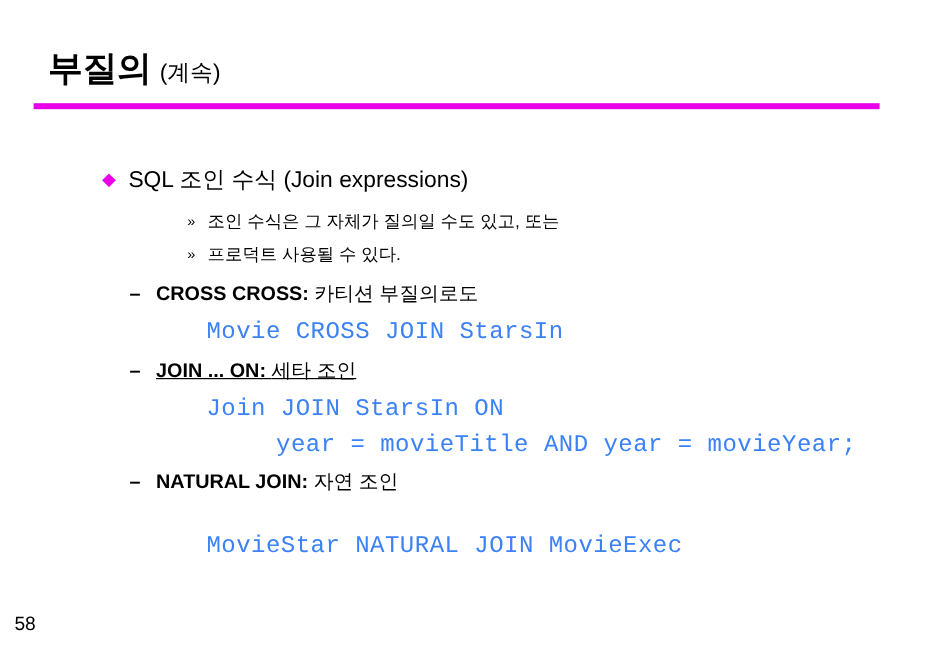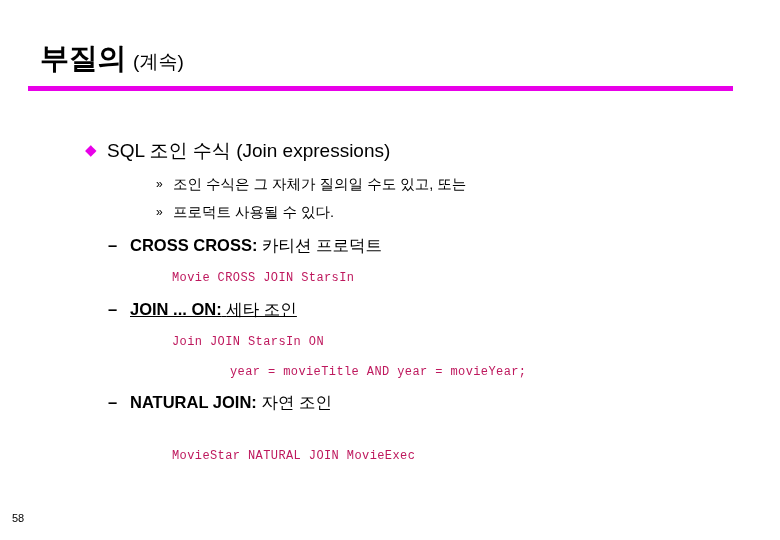--- a/index.html
+++ b/index.html
@@ -112,33 +112,33 @@
     color: #000000;
     font-weight: bold;
   }
   .lvl2 .kor {
     font-weight: normal;
   }
 
   
   .code {
     font-family: "Liberation Mono", "DejaVu Sans Mono", monospace;
-    font-size: 12px;
+    font-size: 20px;
     line-height: 20px;
     letter-spacing: 0.4px;
-    color: #be185d;
+    color: #3b82f6;
     text-align: center;
   }
 
   
   .page-number {
     position: absolute;
     left: 12px;
     top: 512px;
-    font-size: 11px;
+    font-size: 16px;
     color: #000000;
   }
 </style>
 </head>
 <body>
 
 <div class="slide">
 
   <div class="title-block">
     <span class="title-main">부질의</span><span class="title-sub">(계속)</span>
@@ -153,21 +153,21 @@
 
     <div class="line lvl3" style="top:174px;">
       <span class="marker">»</span><span class="text">조인 수식은 그 자체가 질의일 수도 있고, 또는</span>
     </div>
 
     <div class="line lvl3" style="top:202px;">
       <span class="marker">»</span><span class="text">프로덕트 사용될 수 있다.</span>
     </div>
 
     <div class="line lvl2" style="top:234px;">
-      <span class="marker">–</span><span class="text">CROSS CROSS:</span><span class="kor">&nbsp;<span style="font-weight:normal">카티션 프로덕트</span></span>
+      <span class="marker">–</span><span class="text">CROSS CROSS:</span><span class="kor">&nbsp;<span style="font-weight:normal">카티션 부질의로도</span></span>
     </div>
 
     <div class="line code" style="left:172px; top:268px;">
       <span>Movie CROSS JOIN StarsIn</span>
     </div>
 
     <div class="line lvl2" style="top:298px;text-decoration:underline;">
       <span class="marker">–</span><span class="text">JOIN ... ON:</span><span class="kor">&nbsp;<span style="font-weight:normal">세타 조인</span></span>
     </div>
 

